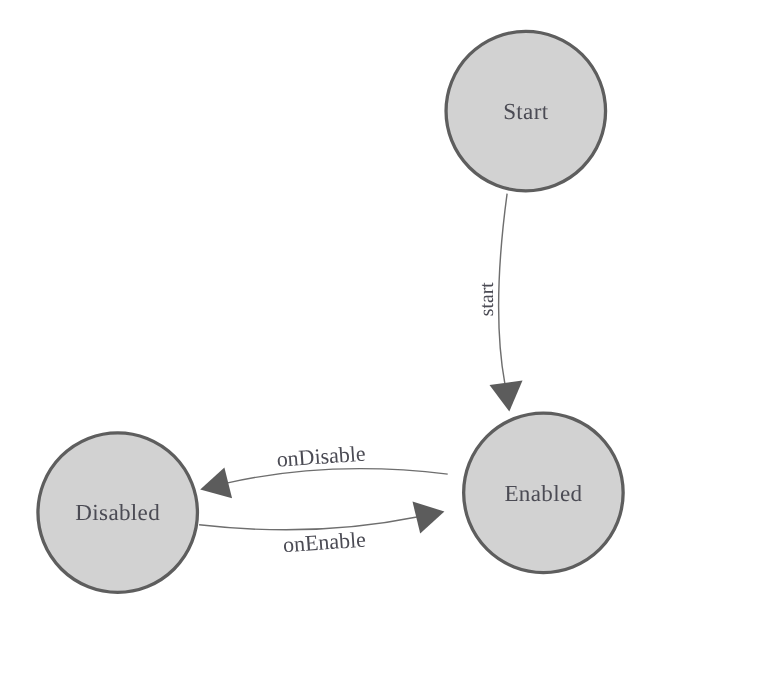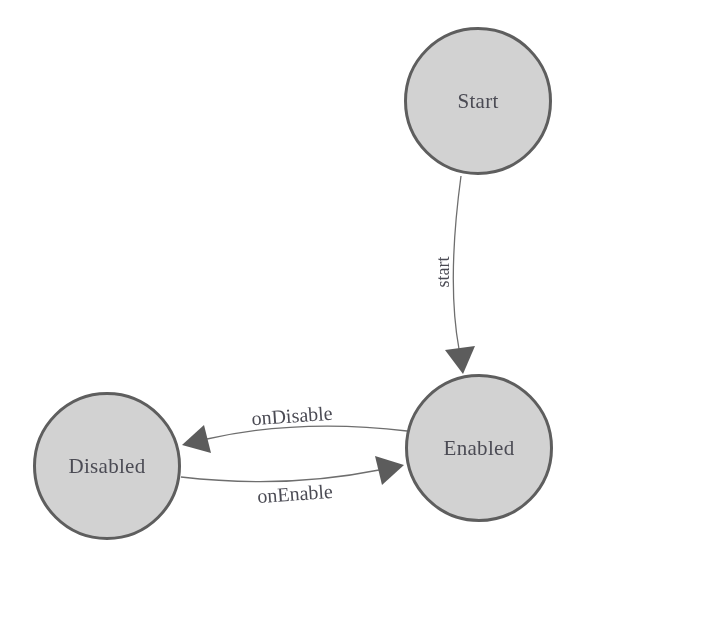--- a/index.html
+++ b/index.html
@@ -44,21 +44,21 @@
     justify-content: center;
     cursor: default;
   }
   .node-label {
     font-size: 21px;
     color: #4b4b54;
     letter-spacing: 0.3px;
     user-select: none;
   }
   .node-start    { left: 404px; top: 27px;  }
-  .node-enabled  { left: 405px; top: 374px; }
+  .node-enabled  { left: 420px; top: 374px; }
   .node-disabled { left: 33px;  top: 392px; }
   .edge-label {
     position: absolute;
     color: #4b4b54;
     font-size: 20px;
     white-space: nowrap;
     user-select: none;
   }
   .edge-label-start {
     left: 443px;

